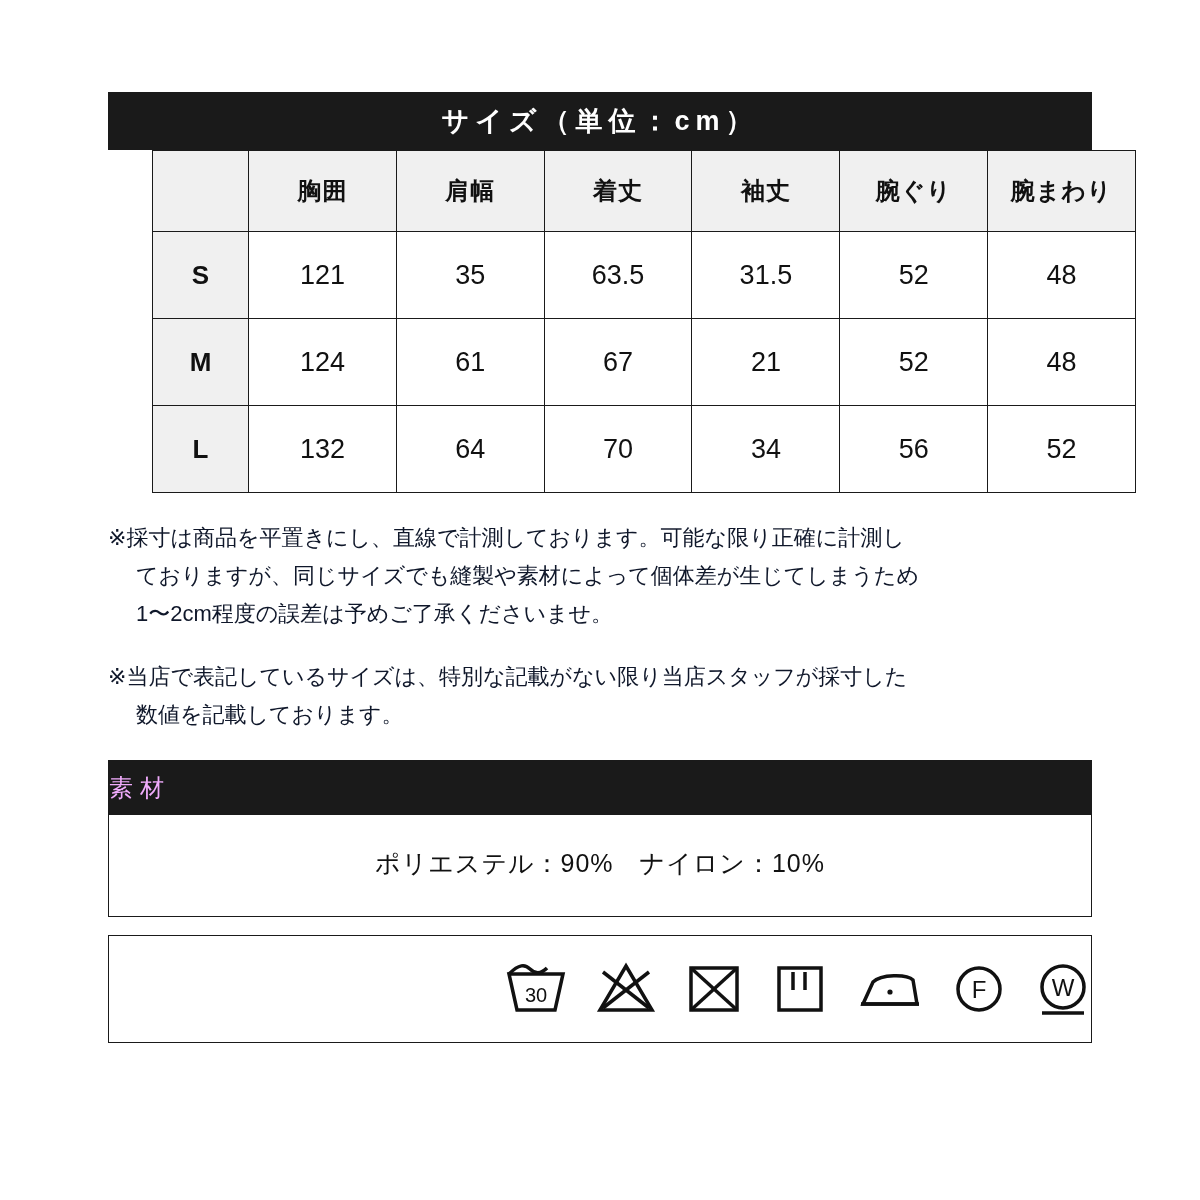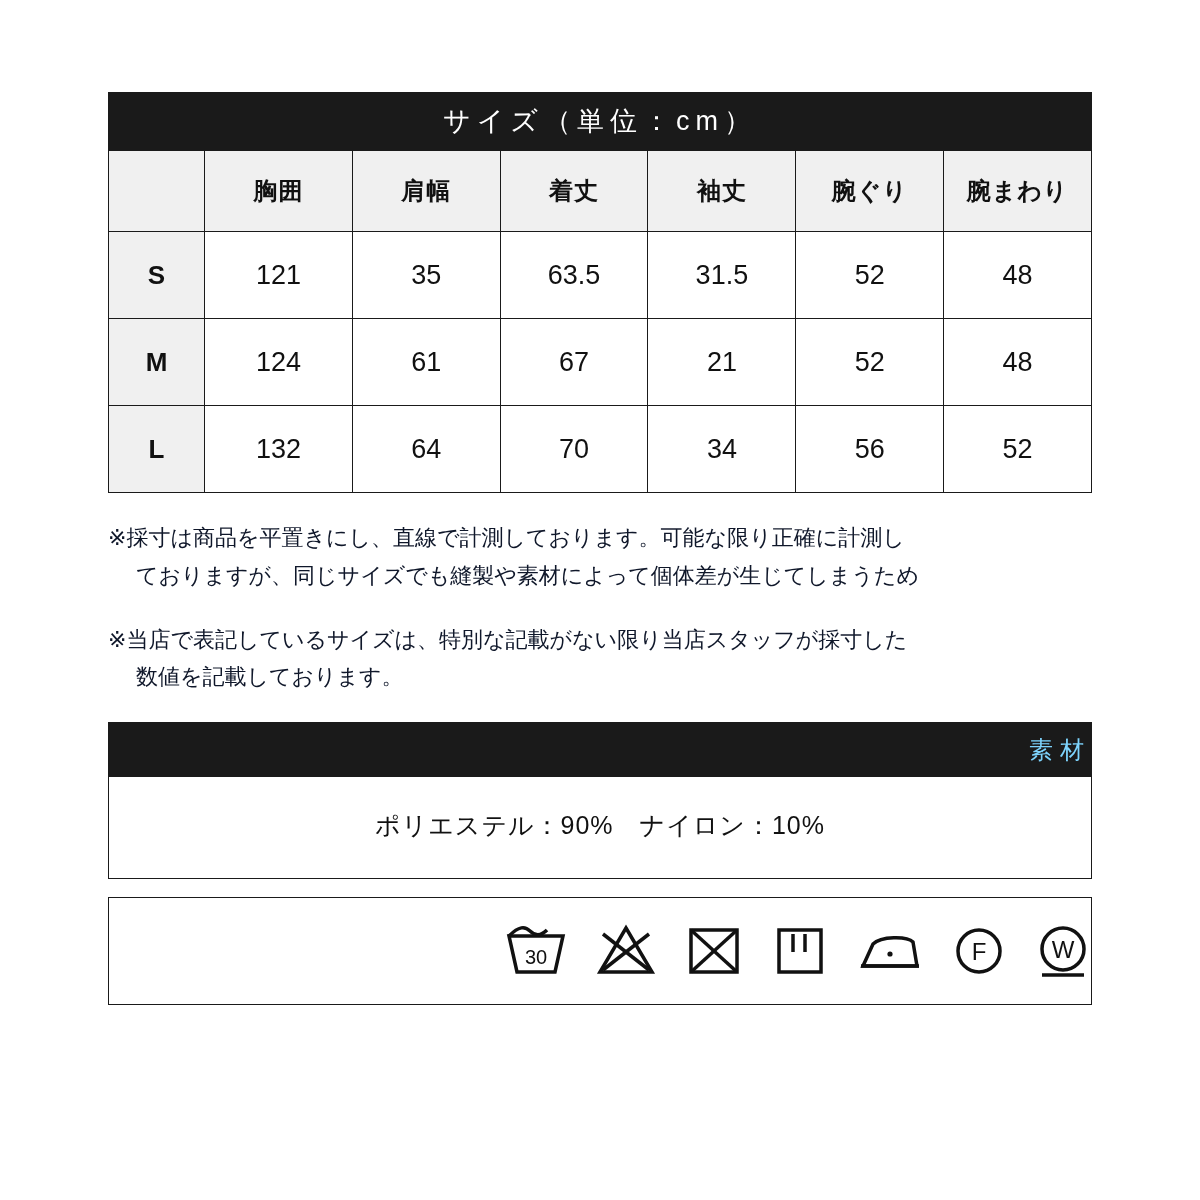--- a/index.html
+++ b/index.html
@@ -24,26 +24,27 @@
 
   
   .size-header {
     background: #1a1a1a;
     color: #ffffff;
     text-align: center;
     font-size: 27px;
     letter-spacing: 6px;
     height: 58px;
     line-height: 58px;
-    font-weight: 400;
+    font-weight: 700;
   }
   table.size {
     border-collapse: collapse;
     width: 100%;
     table-layout: fixed;
+    margin-left: 44px;
   }
   table.size td, table.size th {
     border: 1px solid #1a1a1a;
     text-align: center;
     font-weight: bold;
     font-size: 25px;
     color: #111111;
   }
   table.size thead th {
     height: 78px;
@@ -81,22 +82,22 @@
   }
   .note .ind { display: block; text-indent: 0; padding-left: 0; }
 
   
   .block {
     border: 1px solid #1a1a1a;
     margin-top: 18px;
   }
   .block-header {
     background: #1a1a1a;
-    color: #7dd3fc;
-    text-align: right;
+    color: #f0abfc;
+    text-align: left;
     font-size: 24px;
     letter-spacing: 7px;
     height: 54px;
     line-height: 54px;
   }
   .block-body {
     background: #ffffff;
     text-align: center;
     font-size: 25px;
     padding: 28px 0 30px 0;
@@ -171,20 +172,21 @@
           <td>52</td>
         </tr>
       </tbody>
     </table>
   </div>
 
   <div class="notes">
     <div class="note">
       <span>※採寸は商品を平置きにし、直線で計測しております。可能な限り正確に計測し</span>
       <span class="ind">ておりますが、同じサイズでも縫製や素材によって個体差が生じてしまうため</span>
+      <span class="ind">1〜2cm程度の誤差は予めご了承くださいませ。</span>
     </div>
     <div class="note">
       <span>※当店で表記しているサイズは、特別な記載がない限り当店スタッフが採寸した</span>
       <span class="ind">数値を記載しております。</span>
     </div>
   </div>
 
   <div class="block">
     <div class="block-header">素材</div>
     <div class="block-body material-body">ポリエステル：90%　ナイロン：10%</div>

